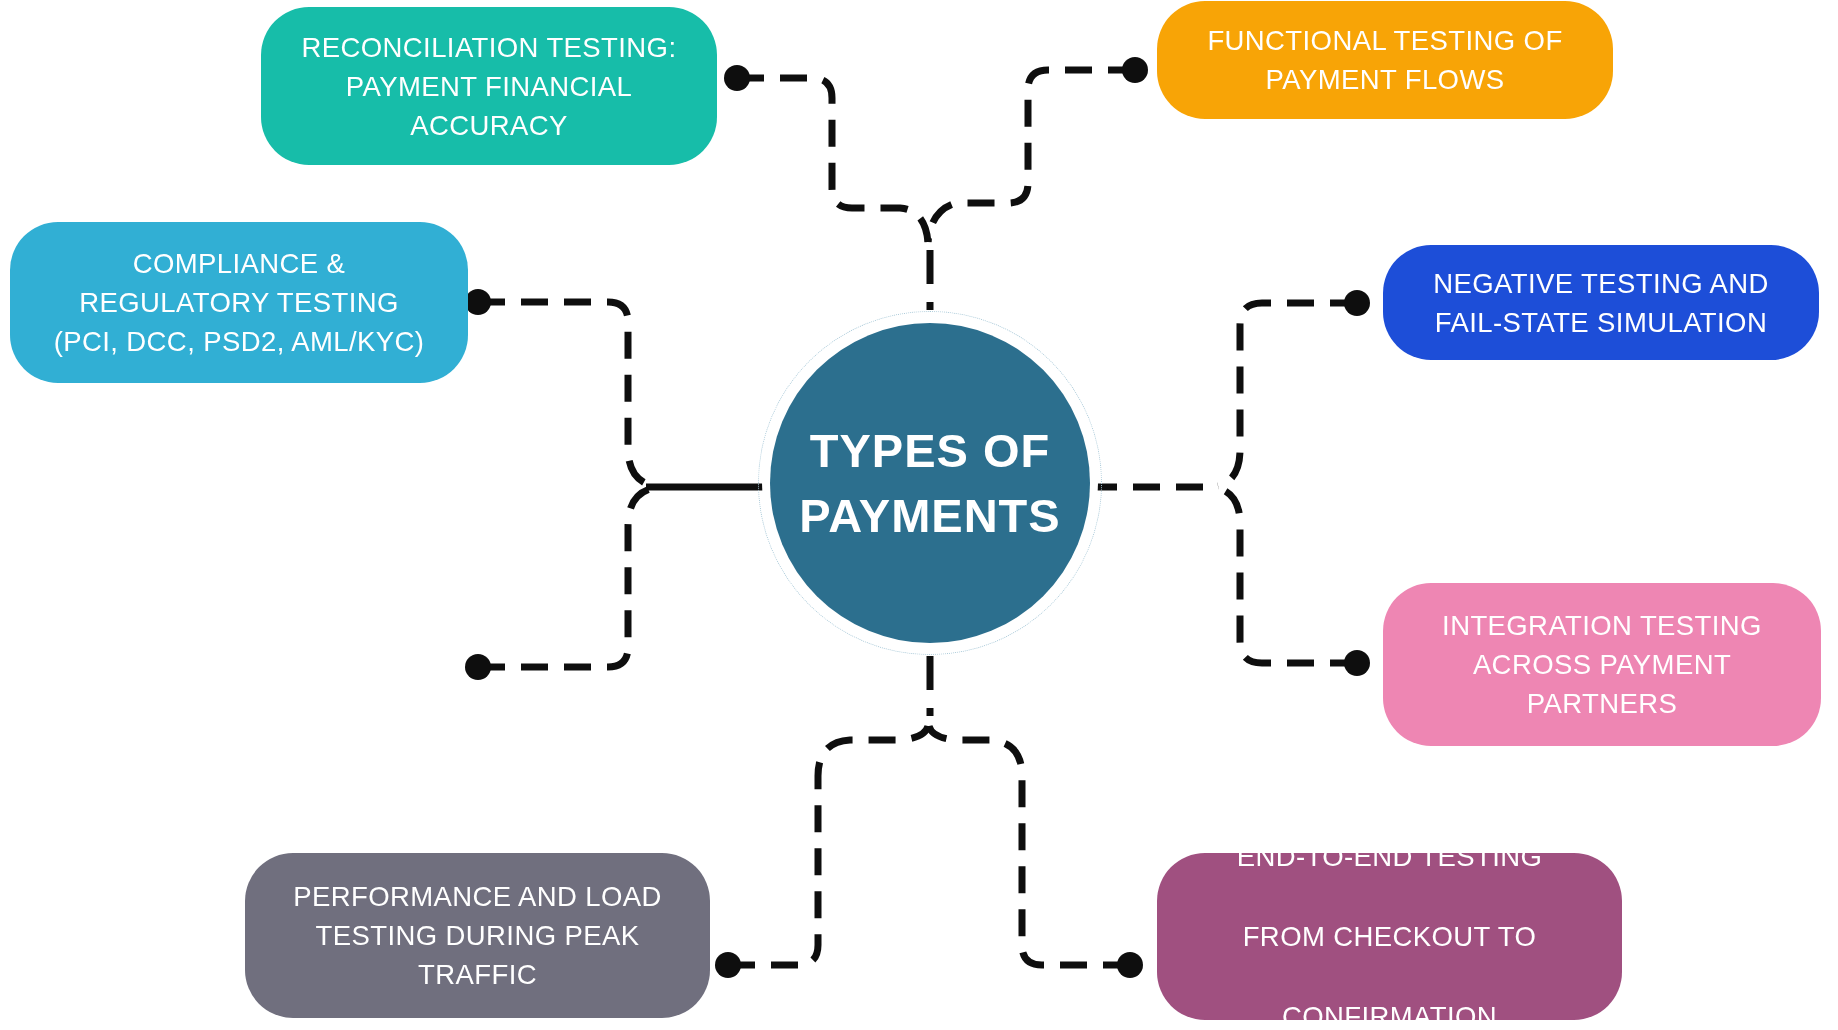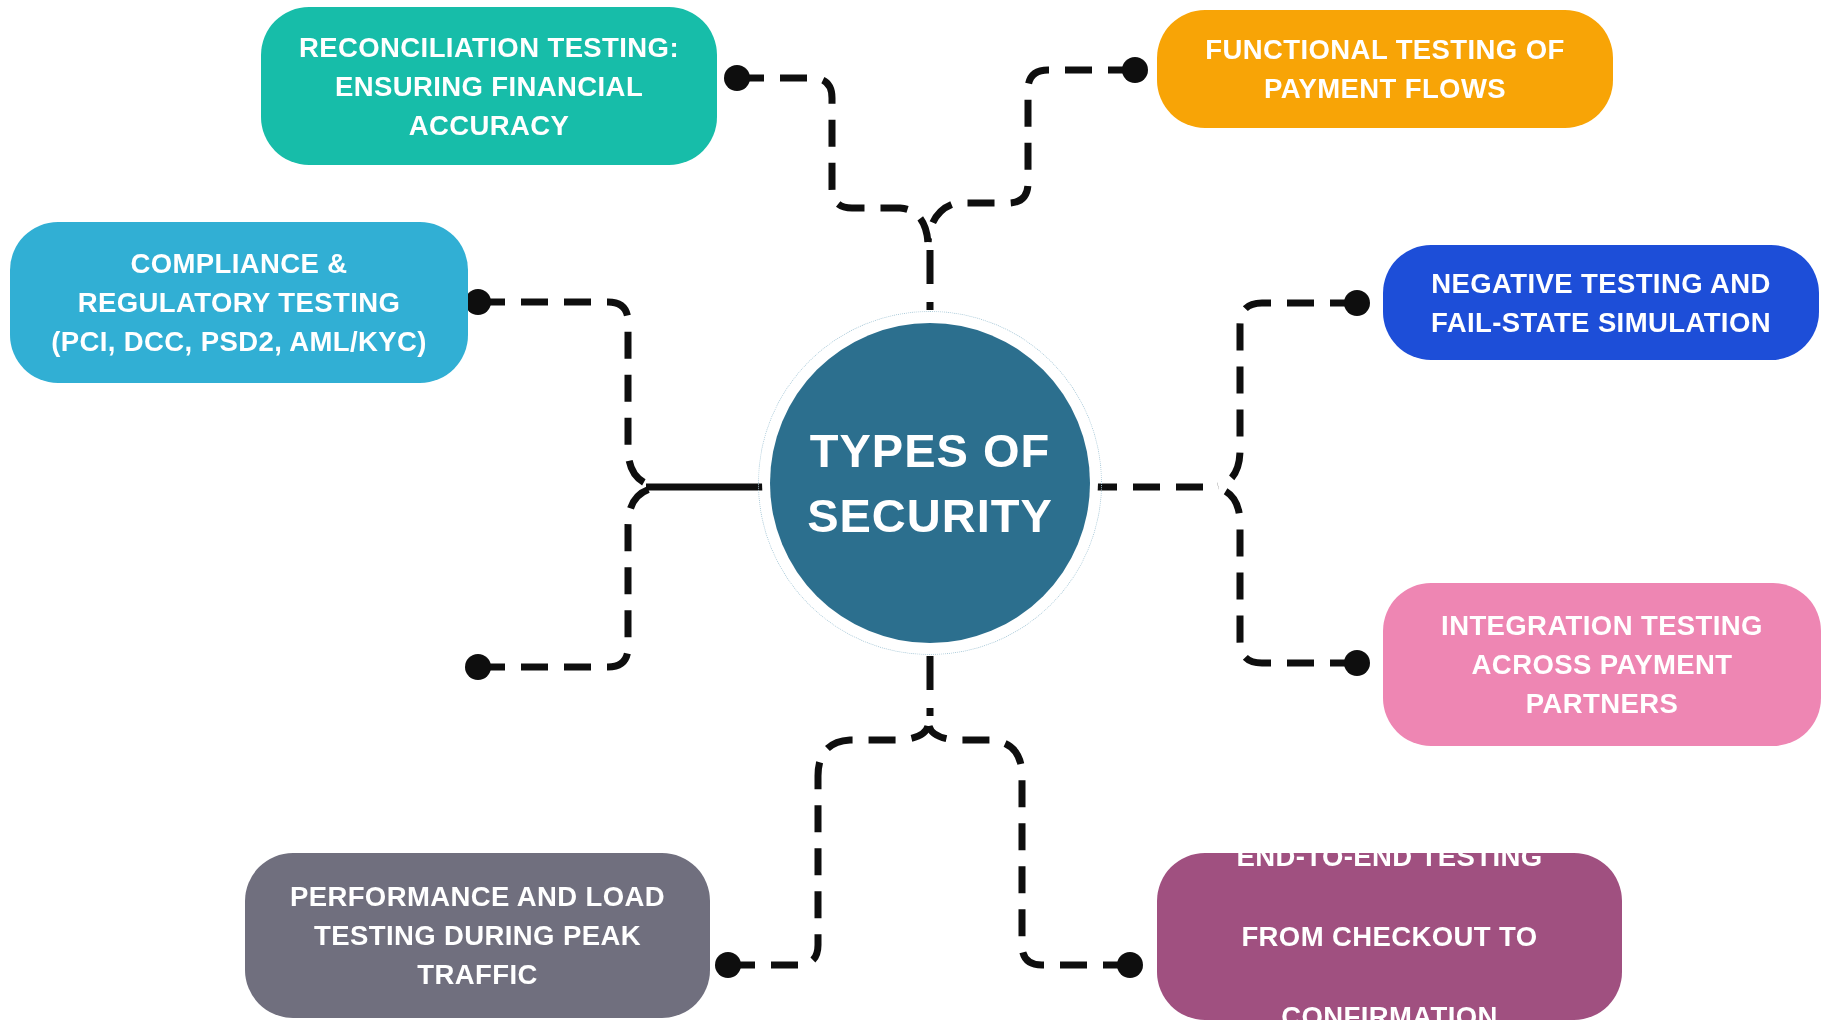--- a/index.html
+++ b/index.html
@@ -9,21 +9,21 @@
     height:1030px;
     background:#ffffff;
     overflow:hidden;
     font-family:"Liberation Sans", sans-serif;
   }
   .wires{position:absolute;left:0;top:0;width:1838px;height:1030px;}
   .node{
     position:absolute;
     border-radius:48px;
     color:#ffffff;
-    font-weight:bold;
+    font-weight:normal;
     font-size:27.5px;
     line-height:39px;
     letter-spacing:.4px;
     display:flex;
     flex-direction:column;
     align-items:center;
     justify-content:center;
     text-align:center;
     padding:0 18px;
     box-sizing:border-box;
@@ -93,30 +93,30 @@
       <circle cx="478" cy="667" r="13"></circle>
       <circle cx="1357" cy="663" r="13"></circle>
       <circle cx="728" cy="965" r="13"></circle>
       <circle cx="1130" cy="965" r="13"></circle>
     </g>
   </svg>
 
   <div class="hub-ring"></div>
   <div class="hub" style="background: rgb(44, 111, 142);">
     <span>TYPES OF</span>
-    <span>SECURITY</span>
+    <span>PAYMENTS</span>
   </div>
 
   <div class="node" style="left: 261px; top: 7px; width: 456px; height: 158px; background: rgb(23, 189, 169);">
     <span>RECONCILIATION TESTING:</span>
-    <span>ENSURING FINANCIAL</span>
+    <span>PAYMENT FINANCIAL</span>
     <span>ACCURACY</span>
   </div>
 
-  <div class="node" style="left: 1157px; top: 10px; width: 456px; height: 118px; background: rgb(248, 164, 6);">
+  <div class="node" style="left: 1157px; top: 1px; width: 456px; height: 118px; background: rgb(248, 164, 6);">
     <span>FUNCTIONAL TESTING OF</span>
     <span>PAYMENT FLOWS</span>
   </div>
 
   <div class="node" style="left: 10px; top: 222px; width: 458px; height: 161px; background: rgb(49, 175, 212);">
     <span>COMPLIANCE &amp;</span>
     <span>REGULATORY TESTING</span>
     <span>(PCI, DCC, PSD2, AML/KYC)</span>
   </div>
 

